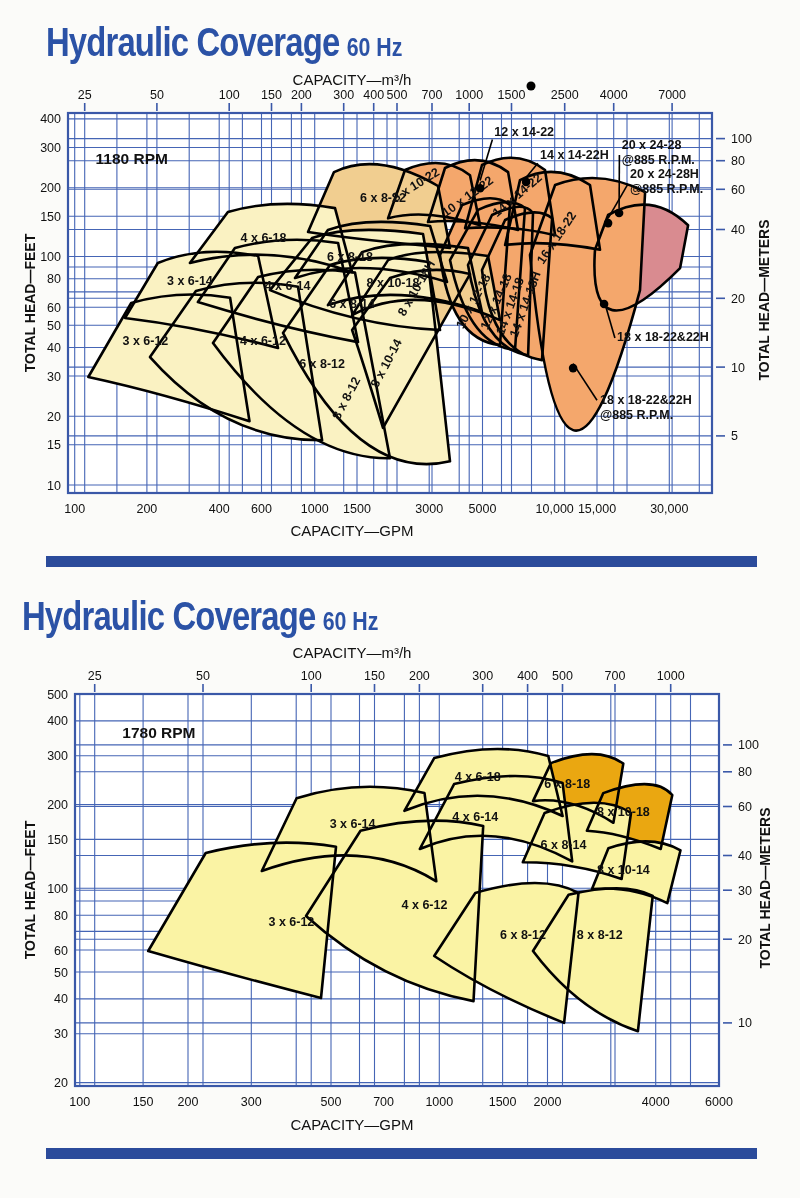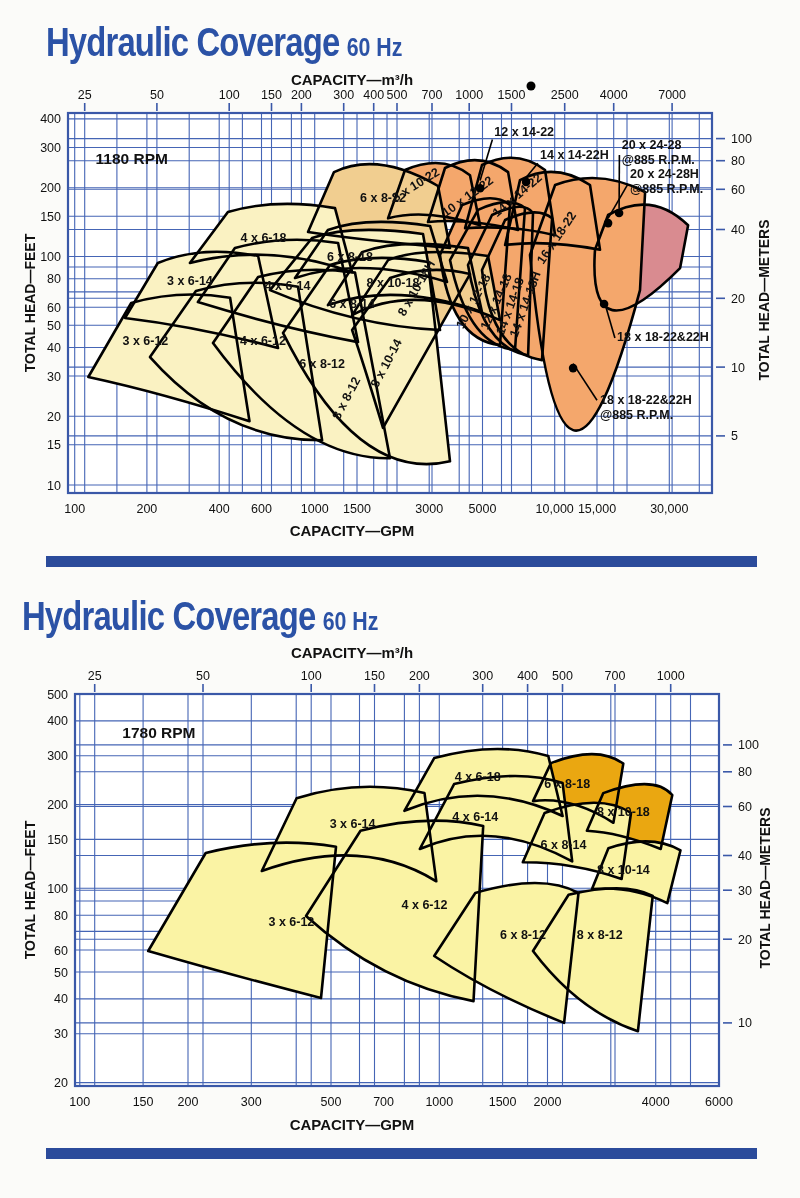--- a/index.html
+++ b/index.html
@@ -6,21 +6,21 @@
   .canvas{position:relative;width:800px;height:1198px;background:#FBFBF9;overflow:hidden;
           font-family:"Liberation Sans","DejaVu Sans",sans-serif;color:#111;}
   svg{position:absolute;left:0;top:0;}
   svg text{font-family:"Liberation Sans","DejaVu Sans",sans-serif;}
   .title{position:absolute;white-space:nowrap;color:#2B52A6;font-weight:bold;
          transform:scaleX(0.82);transform-origin:left top;letter-spacing:-1px;}
   .title .main{font-size:40px;}
   .title .hz{font-size:26px;margin-left:9px;letter-spacing:0;}
   .t1{left:46px;top:20px;}
   .t2{left:22px;top:594px;}
-  .cap{position:absolute;left:0;width:704px;text-align:center;font-weight:bold;font-size:15px;color:#111;}
+  .cap{position:absolute;left:0;width:704px;text-align:center;font-weight:normal;font-size:15px;color:#111;}
   .cap-top1{top:71px;}
   .cap-bot1{top:522px;}
   .cap-top2{top:644px;}
   .cap-bot2{top:1116px;}
   .vaxis{position:absolute;white-space:nowrap;font-weight:bold;font-size:14px;color:#111;
          transform:translate(-50%,-50%) rotate(-90deg);}
   .vl1{left:30px;top:303px;}
   .vr1{left:764px;top:300px;}
   .vl2{left:30px;top:890px;}
   .vr2{left:765px;top:888px;}

